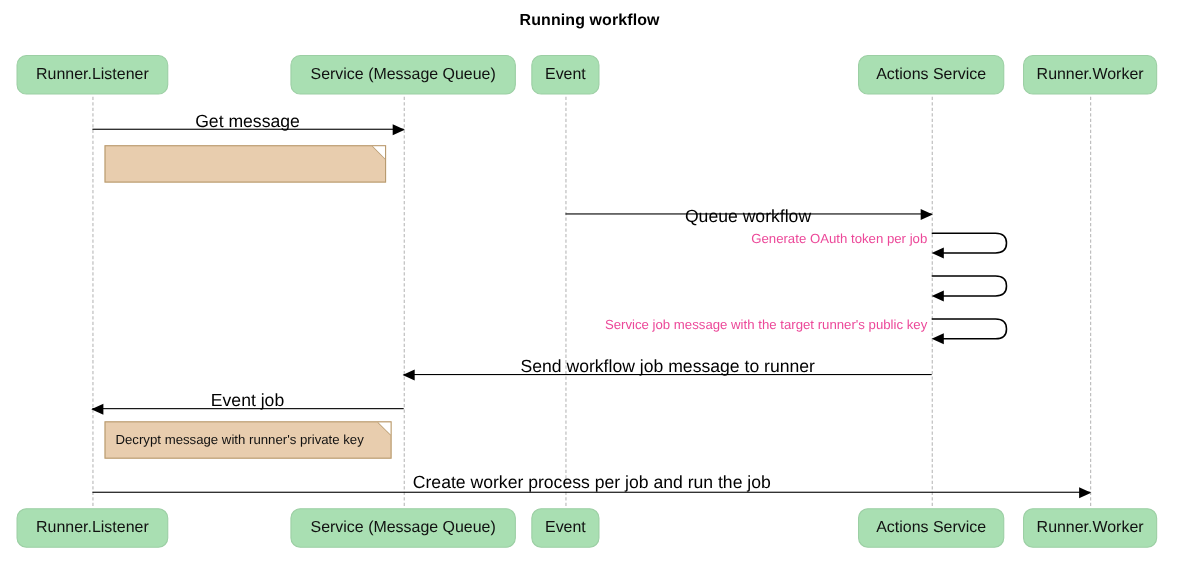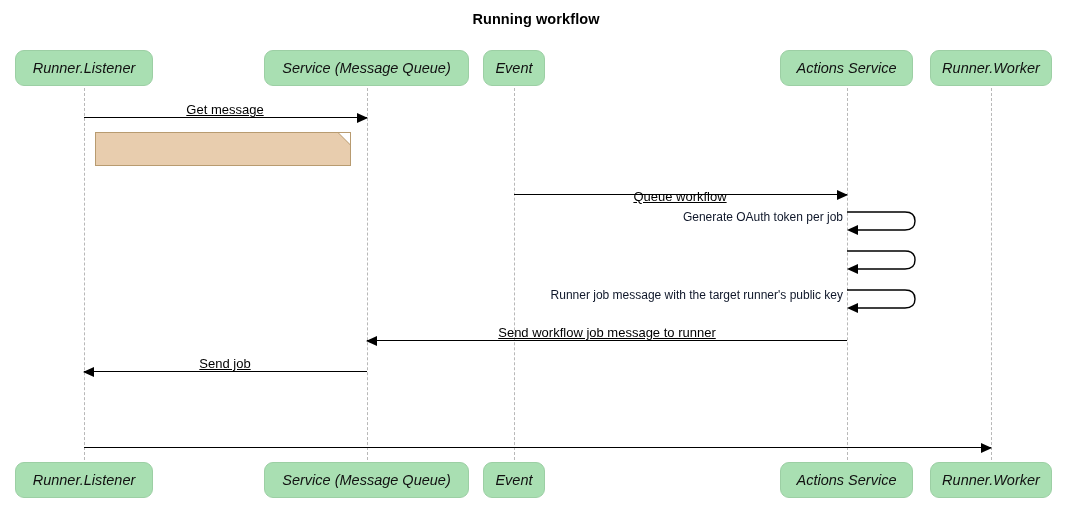--- a/index.html
+++ b/index.html
@@ -46,21 +46,20 @@
     background: #a9dfb2;
     border: 1px solid #9ccfa4;
     border-radius: 9px;
     display: flex;
     align-items: center;
     justify-content: center;
     font-size: 14.5px;
     color: #111111;
     white-space: nowrap;
     padding: 0 10px;
-    font-style: italic;
   }
   
   .msg {
     position: absolute;
     height: 0;
     border-top: 1.4px solid #000000;
   }
   .arrowhead {
     position: absolute;
     width: 0;
@@ -74,39 +73,38 @@
     border-left: 11px solid #000000;
   }
   .arrowhead.left {
     left: -1px;
     border-top: 5px solid transparent;
     border-bottom: 5px solid transparent;
     border-right: 11px solid #000000;
   }
   .msg-label {
     position: absolute;
-    font-size: 13px;
+    font-size: 16px;
     color: #000000;
     white-space: nowrap;
     text-align: center;
     transform: translateX(-50%);
-    text-decoration: underline;
   }
   
   .selfloop {
     position: absolute;
   }
   .selfloop svg {
     display: block;
     overflow: visible;
   }
   .loop-label {
     position: absolute;
     font-size: 12px;
-    color: #0f172a;
+    color: #ec4899;
     white-space: nowrap;
     text-align: right;
     transform: translateX(-100%);
   }
   
   .note {
     position: absolute;
     box-sizing: border-box;
     background: #e8cdae;
     border: 1px solid #b89b70;
@@ -210,30 +208,36 @@
       <polygon points="0,20 11,15 11,25" fill="#000000"></polygon>
     </svg>
   </div>
 
   <div class="selfloop" style="left:847px; top:288px;">
     <svg width="80" height="30" viewBox="0 0 80 30">
       <path d="M 0 2 L 58 2 Q 68 2 68 11 Q 68 20 58 20 L 5 20" fill="none" stroke="#000000" stroke-width="1.4"></path>
       <polygon points="0,20 11,15 11,25" fill="#000000"></polygon>
     </svg>
   </div>
-  <div class="loop-label" style="left:843px; top:288px;">Runner job message with the target runner's public key</div>
+  <div class="loop-label" style="left:843px; top:288px;">Service job message with the target runner's public key</div>
 
   <div class="msg" style="left:367px; top:340px; width:480px;">
     <span class="arrowhead left"></span>
   </div>
   <div class="msg-label" style="left:607px; top:325px;">Send workflow job message to runner</div>
 
   <div class="msg" style="left:84px; top:371px; width:283px;">
     <span class="arrowhead left"></span>
   </div>
-  <div class="msg-label" style="left:225px; top:356px;">Send job</div>
-
+  <div class="msg-label" style="left:225px; top:356px;">Event job</div>
+
+  <div class="note" style="left:95px; top:383px; width:261px; height:34px;">
+    <span>Decrypt message with runner's private key</span>
+    <span class="note-fold-edge"></span>
+    <span class="note-fold-inner"></span>
+  </div>
 
   <div class="msg" style="left:84px; top:447px; width:907px;">
     <span class="arrowhead right"></span>
   </div>
+  <div class="msg-label" style="left:538px; top:431px;">Create worker process per job and run the job</div>
 
 </div>
 
 </body></html>

